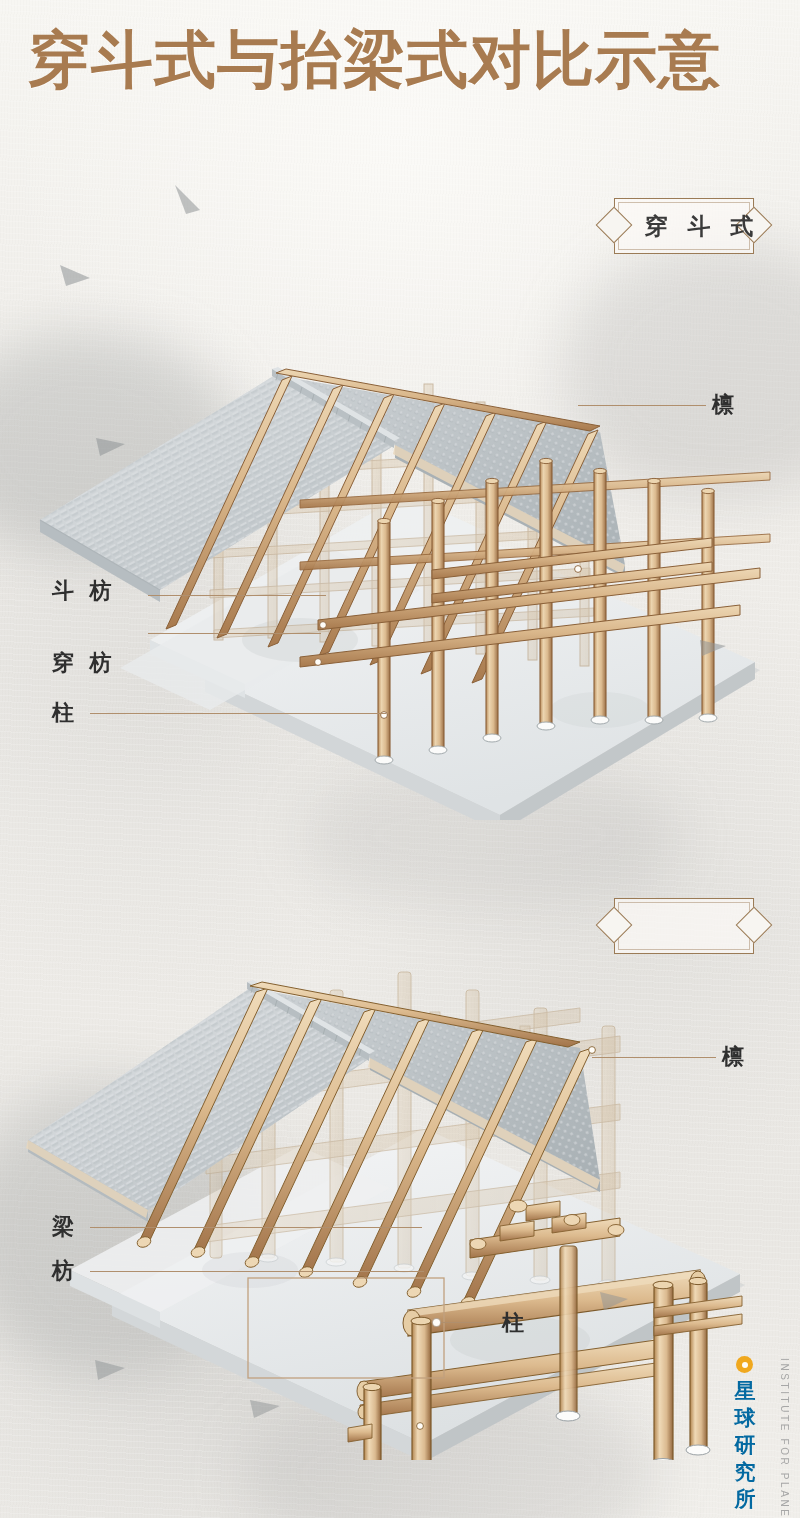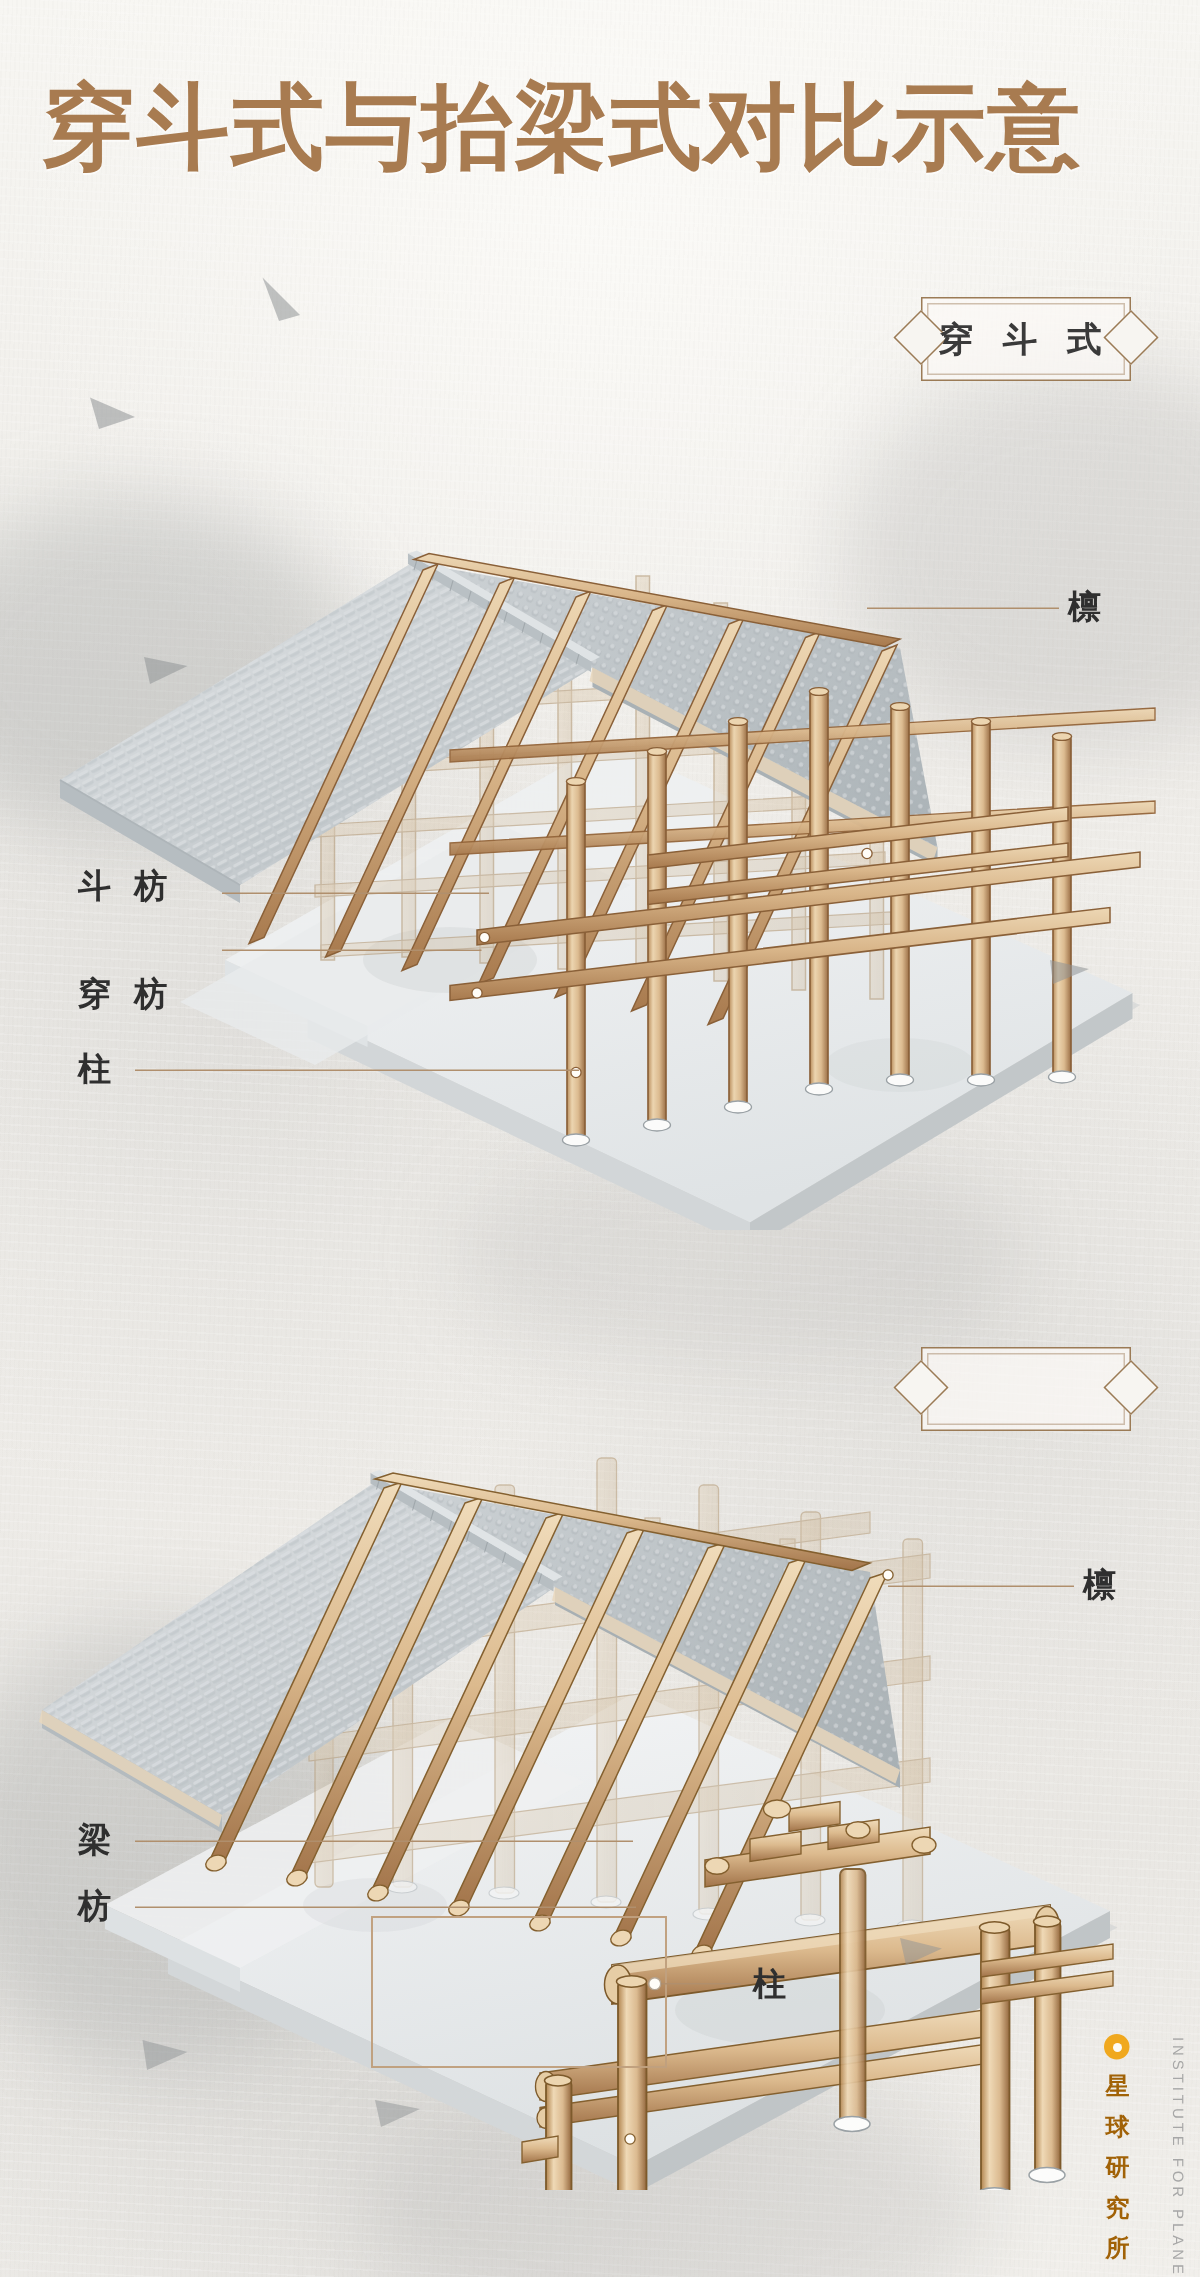--- a/index.html
+++ b/index.html
@@ -24,54 +24,54 @@
       repeating-linear-gradient(92deg, rgba(255,255,255,0) 0 2px, rgba(160,158,154,.055) 2px 3px),
       repeating-linear-gradient(3deg, rgba(255,255,255,0) 0 5px, rgba(255,255,255,.35) 5px 6px);
   }
   .ink-wash{position:absolute;border-radius:50%;filter:blur(26px);}
 
   
   .header{position:absolute;left:0;top:0;width:800px;height:170px;}
   .title{position:absolute;left:28px;top:24px;width:756px;
     font-size:62px;line-height:72px;font-weight:700;letter-spacing:1px;
     color:#a87b50;white-space:nowrap;
-    text-shadow:0 1px 0 rgba(255,255,255,.65);margin-top:26px;}
+    text-shadow:0 1px 0 rgba(255,255,255,.65);}
   .subtitle{position:absolute;left:30px;top:118px;
     font-size:17px;line-height:24px;color:#7d736a;letter-spacing:.6px;white-space:nowrap;}
 
   
   .badge{position:absolute;width:172px;height:56px;}
   .badge .frame{position:absolute;left:16px;top:0;width:140px;height:56px;
     border:1.6px solid #9b7b56;background:rgba(252,250,246,.72);box-sizing:border-box;}
   .badge .frame:after{content:"";position:absolute;left:3px;top:3px;right:3px;bottom:3px;
     border:1px solid rgba(155,123,86,.45);}
   .badge .dia{position:absolute;top:14px;width:26px;height:26px;
     border:1.6px solid #9b7b56;transform:rotate(45deg);background:#f7f5f1;box-sizing:border-box;}
   .badge .dia.l{left:3px;} .badge .dia.r{right:3px;}
-  .badge .btxt{position:absolute;left:12px;top:0;width:140px;height:56px;
+  .badge .btxt{position:absolute;left:31px;top:0;width:140px;height:56px;
     display:flex;align-items:center;justify-content:center;
     font-size:23px;font-weight:700;color:#3a3a3a;letter-spacing:7px;text-indent:7px;}
 
   
   .lbl{position:absolute;font-size:22px;font-weight:700;color:#2f2f2f;letter-spacing:5px;white-space:nowrap;}
   .lead{position:absolute;height:1.4px;background:#b08f6d;}
   .dot{position:absolute;width:7px;height:7px;border-radius:50%;background:#fffdf8;
     border:1px solid rgba(120,95,65,.55);}
 
   
   .scene{position:absolute;left:0;width:800px;}
   .scene svg{display:block;}
 
   
   .wm{position:absolute;right:8px;bottom:12px;width:62px;height:150px;}
   .wm .logo{position:absolute;left:6px;top:0;width:17px;height:17px;border-radius:50%;
     background:#f0a81e;display:flex;align-items:center;justify-content:center;}
   .wm .logo i{width:6px;height:6px;border-radius:50%;background:#fdfbf5;display:block;}
   .wm .cn{position:absolute;left:2px;top:22px;width:26px;
-    font-size:16px;line-height:27px;font-weight:700;color:#a16207;text-align:center;letter-spacing:0;}
+    font-size:21px;line-height:27px;font-weight:700;color:#0369a1;text-align:center;letter-spacing:0;}
   .wm .en{position:absolute;right:2px;top:2px;height:132px;width:16px;
     font-family:"Liberation Sans",sans-serif;font-size:10px;letter-spacing:2.6px;color:#a7a7a7;
     writing-mode:vertical-rl;white-space:nowrap;}
 </style>
 </head>
 <body>
 
 <div id="stage">
 
   <div class="paper"></div>

